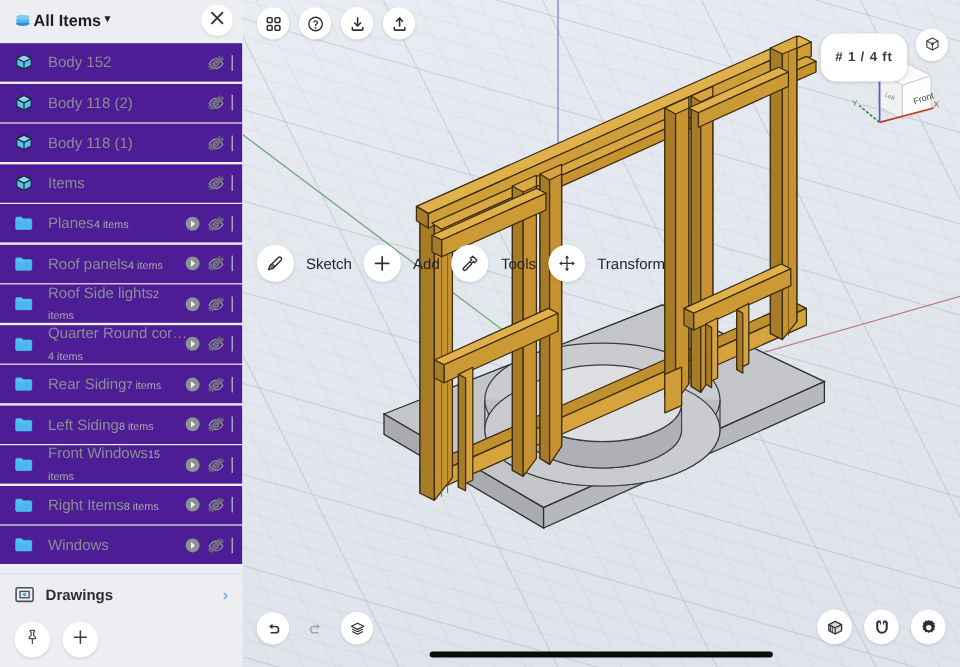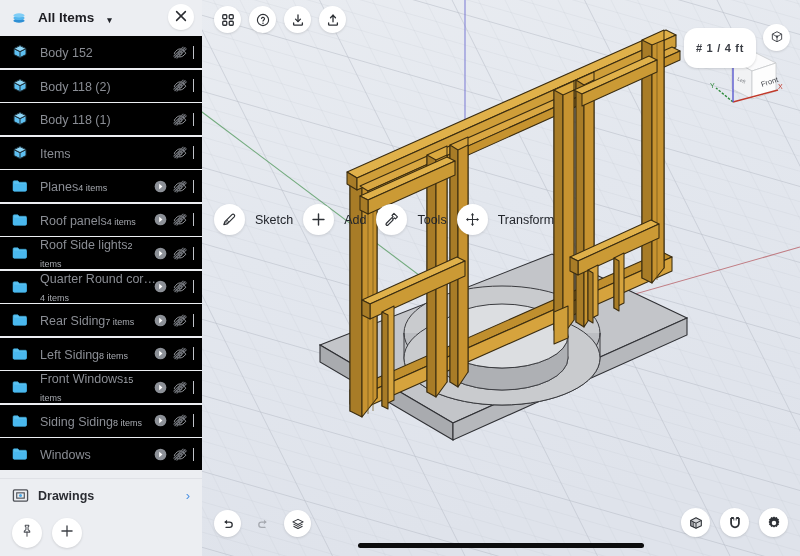--- a/index.html
+++ b/index.html
@@ -20,21 +20,21 @@
     flex: 0 0 202px;
     z-index: 5;
   }
   .sb-header {
     height: 34px;
     display: flex; align-items: center;
     padding: 0 8px 0 12px;
     background: #eceef2;
   }
   .sb-title {
-    display: flex; align-items: flex-end; gap: 12px;
+    display: flex; align-items: flex-start; gap: 2px;
     font-size: 13.5px; font-weight: bold; color: #1d1d22;
   }
   .stack-ic { width: 14px; height: 14px; display:block; }
   .caret { font-size: 9px; color: #22242a; margin-left: 1px; }
   .close-btn {
     margin-left: auto;
     width: 26px; height: 26px; border-radius: 50%;
     background: #ffffff;
     display: flex; align-items: center; justify-content: center;
     box-shadow: 0 1px 2px rgba(0,0,0,.10);
@@ -43,21 +43,21 @@
 
   .sb-list {
     flex: 1 1 auto;
     overflow: hidden;
     padding-top: 2px;
     position: relative;
   }
   .row {
     position: relative;
     height: 32px;
-    background: #000000;
+    background: #4c1d95;
     margin: 0 0 1.5px 0;
     display: flex; align-items: center;
     padding-left: 12px; padding-right: 4px;
   }
   .row-ic { width: 22px; flex: 0 0 22px; display:flex; align-items:center; justify-content:flex-start; }
   .row-ic svg { width: 16px; height: 16px; display: block; }
   .row-txt { flex: 1 1 auto; min-width: 0; padding-left: 6px; }
   .row-label {
     font-size: 12.5px; color: #8a8d94;
     white-space: nowrap; overflow: hidden; text-overflow: ellipsis;
@@ -479,21 +479,21 @@
             <span class="divider-bar"></span>
           </span>
         </div>
         <div class="row">
           <span class="row-ic">
             <svg viewBox="0 0 18 16">
     <path d="M1.2 3.4 a1.2 1.2 0 0 1 1.2-1.2 h4.2 l1.5 1.6 h7 a1.2 1.2 0 0 1 1.2 1.2 v7.6 a1.2 1.2 0 0 1 -1.2 1.2 H2.4 a1.2 1.2 0 0 1 -1.2 -1.2 Z" fill="#5bc2f0" stroke="#3aa6da" stroke-width=".7"></path>
     <path d="M1.2 5.6 h15.1 v7 a1.2 1.2 0 0 1 -1.2 1.2 H2.4 a1.2 1.2 0 0 1 -1.2 -1.2 Z" fill="#4ab8ee"></path>
   </svg>
           </span>
-          <span class="row-txt"><span class="row-label">Siding Siding</span><span class="row-sub">8 items</span></span>
+          <span class="row-txt"><span class="row-label">Right Items</span><span class="row-sub">8 items</span></span>
           <span class="row-right">
             <span>
               <svg class="chev-btn" viewBox="0 0 14 14">
     <circle cx="7" cy="7" r="6.3" fill="#8c9097"></circle>
     <path d="M5.6 4 L9.1 7 L5.6 10 Z" fill="#ffffff"></path>
   </svg>
             </span>
             <span>
               <svg class="eye-off" viewBox="0 0 16 15">
     <path d="M1.4 8.3 C3.6 4.8 6 3.4 8 3.4 C10 3.4 12.4 4.8 14.6 8.3 C12.4 11.5 10 12.6 8 12.6 C6 12.6 3.6 11.5 1.4 8.3 Z" fill="none" stroke="#9a9da3" stroke-width="1.1"></path>

